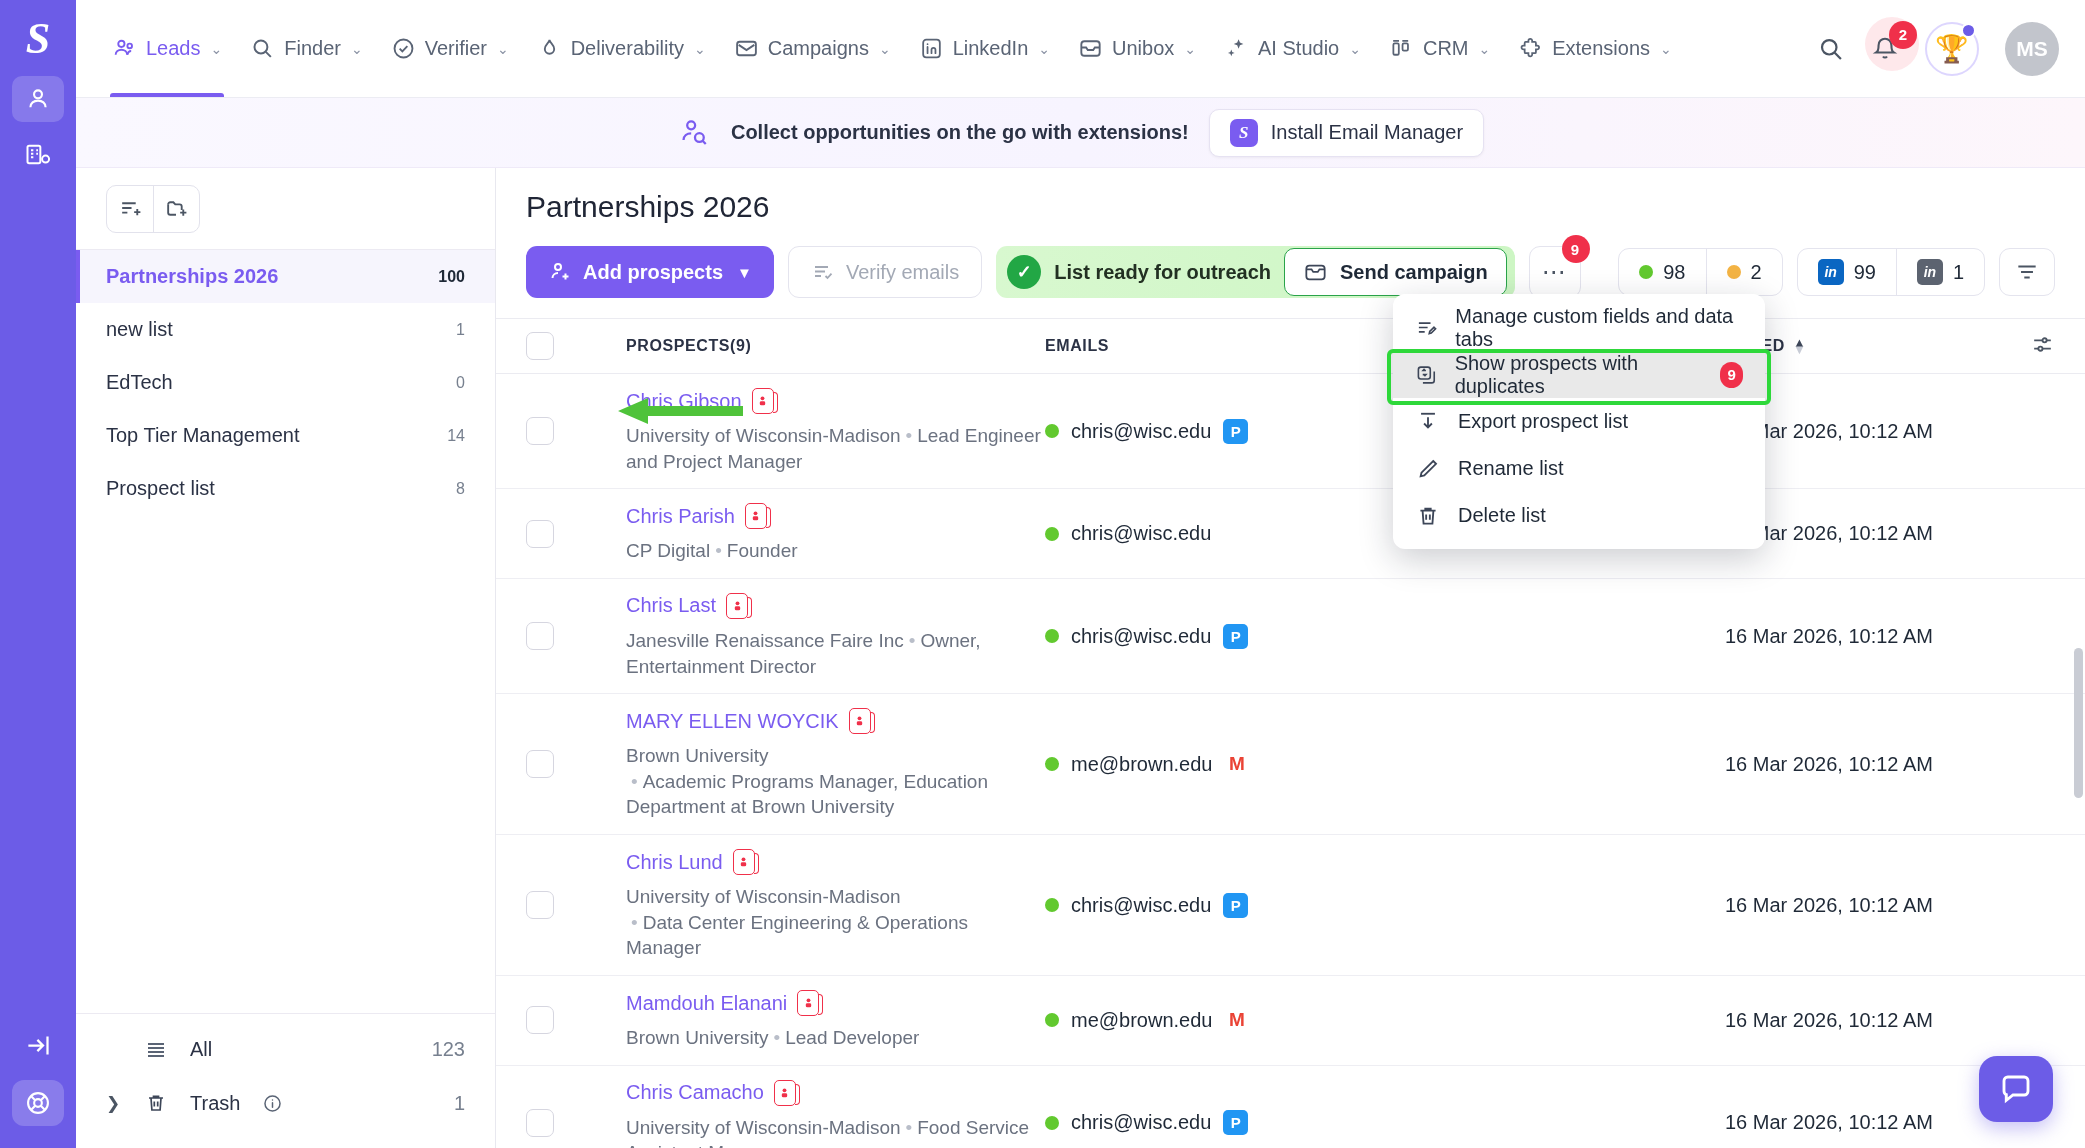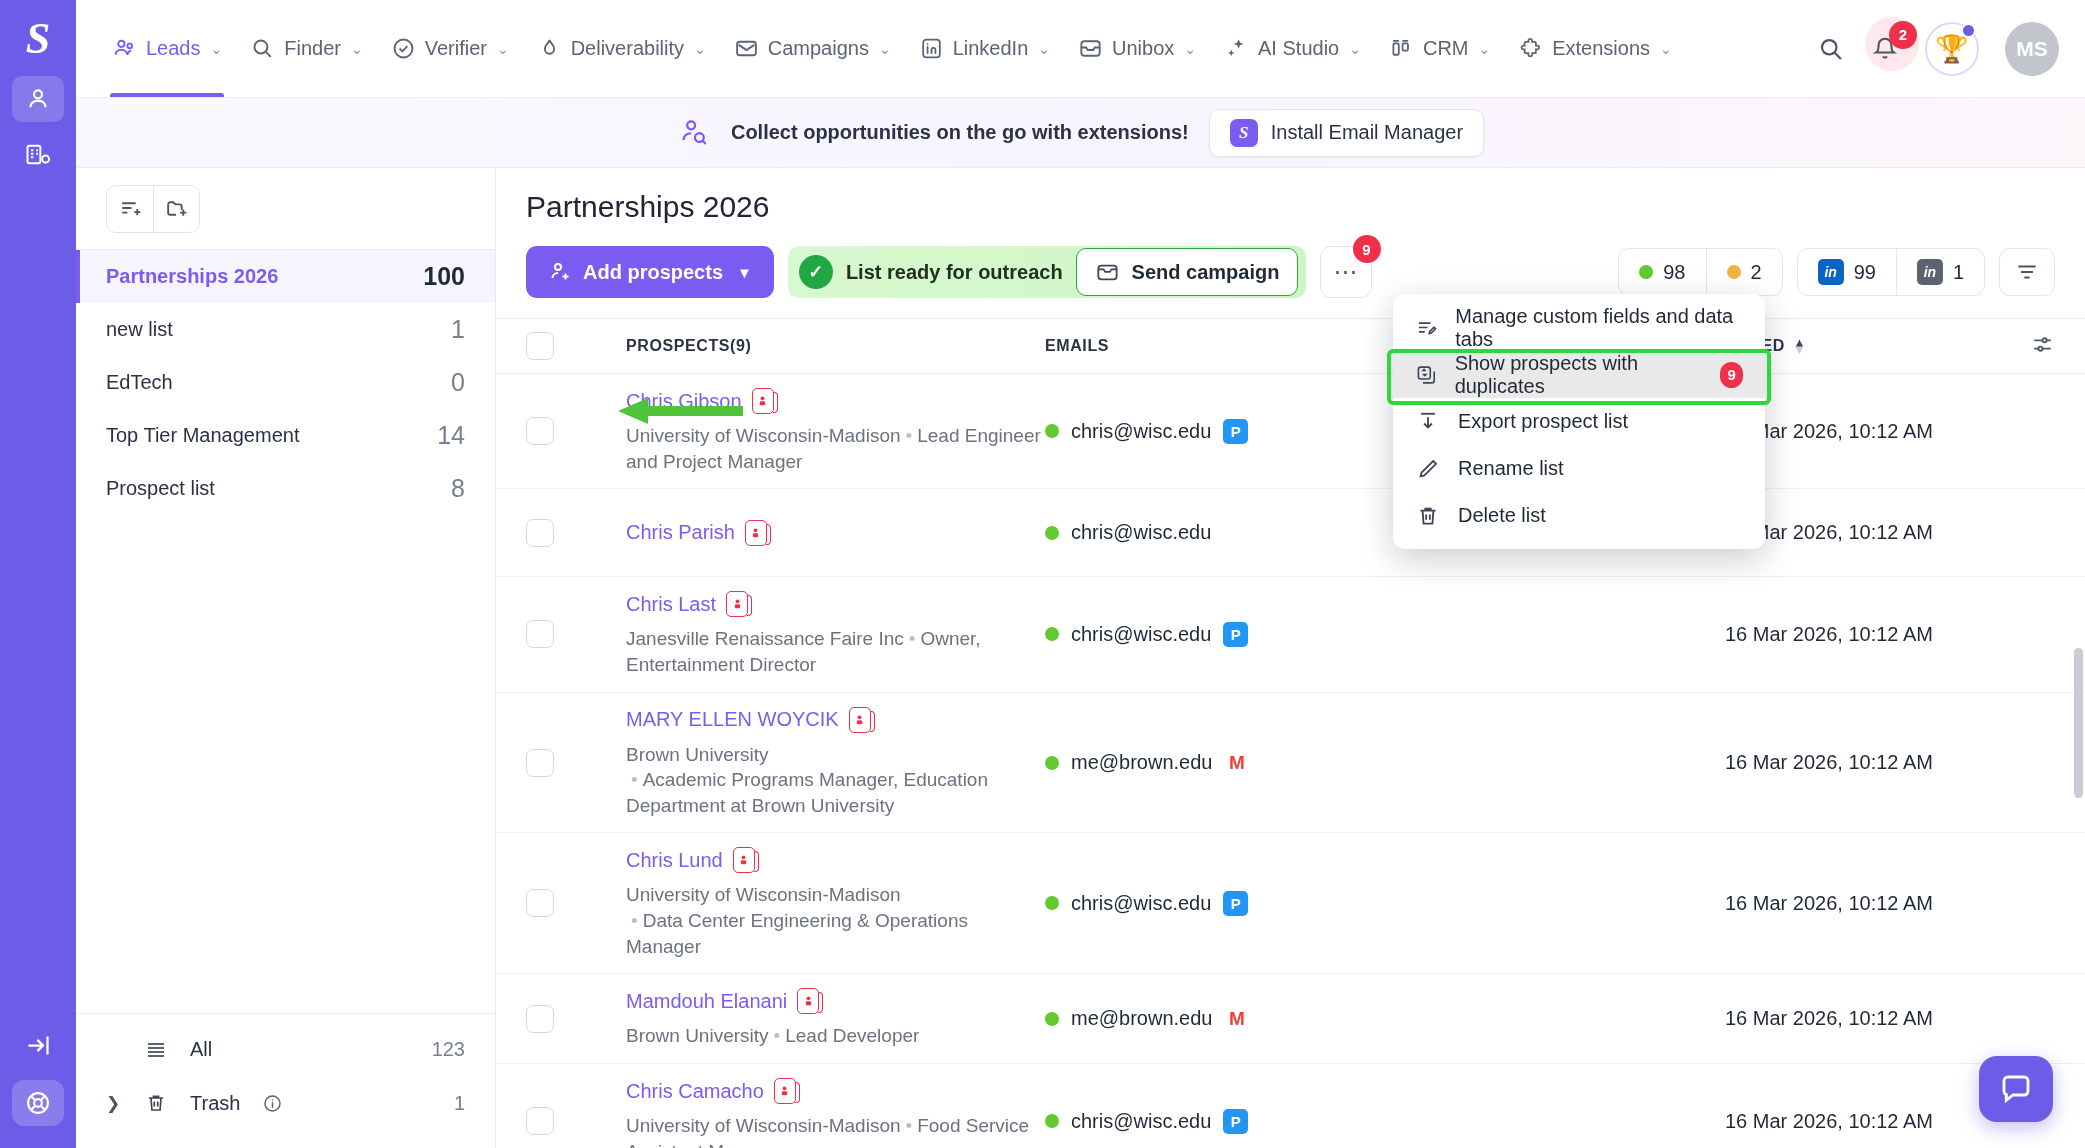--- a/index.html
+++ b/index.html
@@ -115,21 +115,21 @@
   .list-scroll { flex:1; overflow:hidden; }
   .list-row {
     height:53px; display:flex; align-items:center; padding:0 30px 0 30px;
     font-size:20px; color:#2b3245; position:relative;
   }
   .list-row.active { background:#f6f5fd; color:#7a5cf0; font-weight:bold; }
   .list-row.active:before {
     content:""; position:absolute; left:0; top:0; bottom:0; width:4px; background:#7a5cf0;
   }
   .list-name { flex:1; overflow:hidden; text-overflow:ellipsis; white-space:nowrap; }
-  .list-count { color:#77808f; font-size:25px; }
+  .list-count { color:#77808f; font-size:16px; }
   .list-row.active .list-count { color:#1f2937; font-weight:bold; }
 
   .lists-bottom { border-top:1px solid #eceaf2; padding:8px 0 18px; }
   .bottom-row { height:54px; display:flex; align-items:center; padding:0 30px; gap:22px;
     font-size:20px; color:#2b3245; }
   .bottom-row .grow { flex:1; }
   .bottom-row .cnt { color:#77808f; }
   .chev { color:#4b5563; font-size:17px; width:16px; }
 
   
@@ -500,20 +500,27 @@
             <div class="btn btn-primary">
               <svg width="24" height="24" viewBox="0 0 24 24" fill="none" stroke="currentColor" stroke-width="2">
                 <circle cx="10" cy="7" r="3"></circle>
                   <path d="M4.5 18c0-3 2.4-4.9 5.5-4.9"></path>
                   <path d="M14.5 16.5h6M17.5 13.5v6"></path>
               </svg>
               <span>Add prospects</span>
               <span style="font-size:15px;margin-left:3px;">▼</span>
             </div>
 
+            <div class="btn btn-ghost">
+              <svg width="24" height="24" viewBox="0 0 24 24" fill="none" stroke="currentColor" stroke-width="1.8">
+                <path d="M4 7h13M4 11.5h10M4 16h6"></path>
+                  <path d="M14.5 16l2 2 4-4.4"></path>
+              </svg>
+              <span>Verify emails</span>
+            </div>
 
             <div class="ready-pill">
               <span class="ready-dot">✓</span>
               <span>List ready for outreach</span>
               <div class="btn-campaign">
                 <svg width="25" height="25" viewBox="0 0 24 24" fill="none" stroke="#3d4658" stroke-width="1.7">
                   <rect x="3.2" y="5.4" width="17.6" height="13.2" rx="3"></rect>
                     <path d="M3.8 9h4.4l1.6 2.4h4.4L15.8 9h4.4"></path>
                 </svg>
                 <span>Send campaign</span>
@@ -619,20 +626,23 @@
             <div class="col-prospect">
               <div class="pname">
                 <span>Chris Parish</span>
                 <span class="dup-icon">
                     <svg class="dup-inner" viewBox="0 0 10 14" fill="#f0304a">
                       <circle cx="5" cy="4" r="2.1"></circle>
                       <rect x="2" y="7.4" width="6" height="4.4" rx="1.6"></rect>
                     </svg>
                   </span>
               </div>
+              <div class="psub">
+                <span>CP Digital</span><span class="sep">•</span><span>Founder</span>
+              </div>
             </div>
             <div class="col-emails">
               <div class="email-cell">
                 <span class="dot green"></span>
                 <span class="email-txt">chris@wisc.edu</span>
               </div>
             </div>
             <div class="col-tags"></div>
             <div class="col-added">
               <span class="added-txt">16 Mar 2026, 10:12 AM</span>

